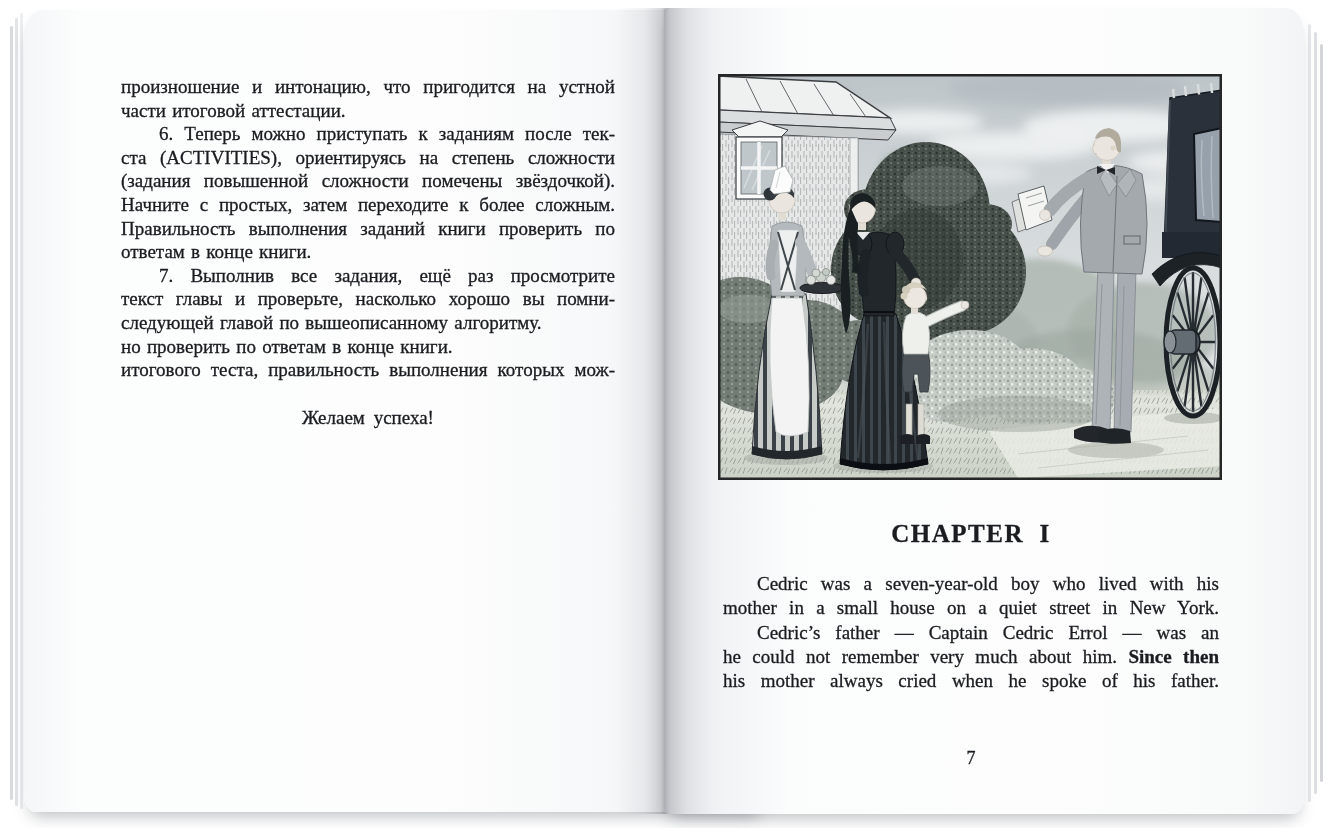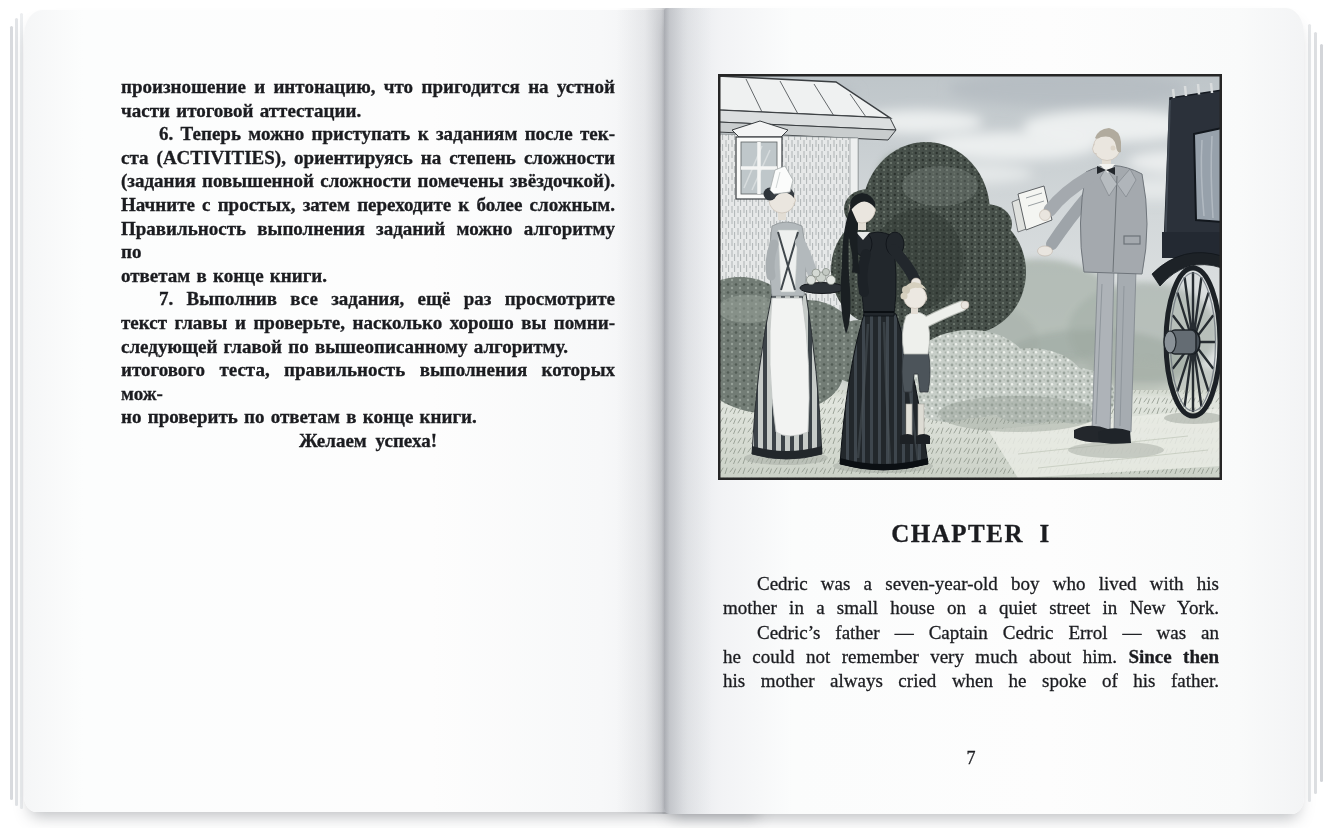--- a/index.html
+++ b/index.html
@@ -12,34 +12,34 @@
   .e2 { left:15px;  top:18px; width:3px; height:788px; background:#e2e4e7; }
   .e3 { left:20px;  top:13px; width:3px; height:796px; background:#eceef0; }
   .e4 { left:1308px; top:24px; width:3px; height:778px; background:#e6e8ea; }
   .e5 { left:1314px; top:32px; width:3px; height:762px; background:#dddfe2; }
   .e6 { left:1320px; top:44px; width:3px; height:738px; background:#d3d5d9; }
 
   .page { position:absolute; z-index:1; }
   .page-left { left:24px; top:10px; width:740px; height:802px;
     border-radius:18px 3px 6px 12px / 26px 3px 6px 16px;
     background:linear-gradient(to right,#f5f6f7 0,#fcfdfd 8%,#fdfdfd 55%,#f7f8f9 78%,#ecedf0 92%,#dddfe3 98%,#d1d3d7 100%);
-    box-shadow:0 10px 16px -6px rgba(60,65,75,.35);font-weight:bold; }
+    box-shadow:0 10px 16px -6px rgba(60,65,75,.35); }
   .page-right { left:664px; top:8px; width:640px; height:806px;
     border-radius:3px 18px 12px 6px / 3px 26px 16px 6px;
     background:linear-gradient(to right,#d7d9dd 0,#e6e8eb 3%,#f2f3f5 9%,#fbfcfc 20%,#fdfdfd 60%,#f9fafa 90%,#f3f4f5 100%);
     box-shadow:0 10px 16px -6px rgba(60,65,75,.35);padding-left:27px; }
   .gutter { position:absolute; left:616px; top:8px; width:96px; height:806px; z-index:2; pointer-events:none;
     background:linear-gradient(to right,rgba(70,75,85,0) 0,rgba(70,75,85,.07) 30%,rgba(60,65,75,.20) 47%,rgba(50,55,65,.28) 50%,rgba(60,65,75,.15) 56%,rgba(70,75,85,.05) 75%,rgba(70,75,85,0) 100%); }
 
   .tx { -webkit-text-stroke:.3px currentColor; }
   .col-left { position:absolute; left:97px; top:65px; width:494px; font-size:19px; line-height:23.6px; }
   .line { text-align:justify; text-align-last:justify; word-spacing:1.5px; }
   .line.end { text-align-last:left; }
   .line.ind { text-indent:38px; }
-  .closing { text-align:center; text-align-last:center; word-spacing:4px; }
+  .closing { margin-top:24px; text-align:center; text-align-last:center; word-spacing:4px; }
 
   .illu { position:absolute; left:54px; top:66px; width:504px; height:406px; }
   .heading { position:absolute; left:59px; top:512px; width:496px; text-align:center;
              font-weight:bold; font-size:25px; letter-spacing:1.5px; white-space:pre; }
   .col-right { position:absolute; left:59px; top:564px; width:496px; font-size:19px; line-height:24.3px; }
   .col-right .line.ind { text-indent:34px; }
   .pagenum { position:absolute; left:59px; top:740px; width:496px; text-align:center; font-size:18px; }
   b { font-weight:bold; }
 </style>
 </head>
@@ -53,27 +53,27 @@
 <div class="edge e6"></div>
 
 <div class="page page-left">
   <div class="col-left tx">
     <div class="line">произношение и интонацию, что пригодится на устной</div>
     <div class="line end">части итоговой аттестации.</div>
     <div class="line ind">6. Теперь можно приступать к заданиям после тек-</div>
     <div class="line">ста (ACTIVITIES), ориентируясь на степень сложности</div>
     <div class="line">(задания повышенной сложности помечены звёздочкой).</div>
     <div class="line">Начните с простых, затем переходите к более сложным.</div>
-    <div class="line">Правильность выполнения заданий можно алгоритму по</div>
+    <div class="line">Правильность выполнения заданий книги проверить по</div>
     <div class="line end">ответам в конце книги.</div>
     <div class="line ind">7. Выполнив все задания, ещё раз просмотрите</div>
     <div class="line">текст главы и проверьте, насколько хорошо вы помни-</div>
     <div class="line end">следующей главой по вышеописанному алгоритму.</div>
+    <div class="line end">но проверить по ответам в конце книги.</div>
     <div class="line">итогового теста, правильность выполнения которых мож-</div>
-    <div class="line end">но проверить по ответам в конце книги.</div>
     <div class="closing">Желаем успеха!</div>
   </div>
 </div>
 
 <div class="page page-right">
 
   <svg class="illu" viewBox="0 0 504 406" xmlns="http://www.w3.org/2000/svg">
     <defs>
       <linearGradient id="gSky" x1="0" y1="0" x2="0" y2="1">
         <stop offset="0" stop-color="#bec5c9"></stop>

